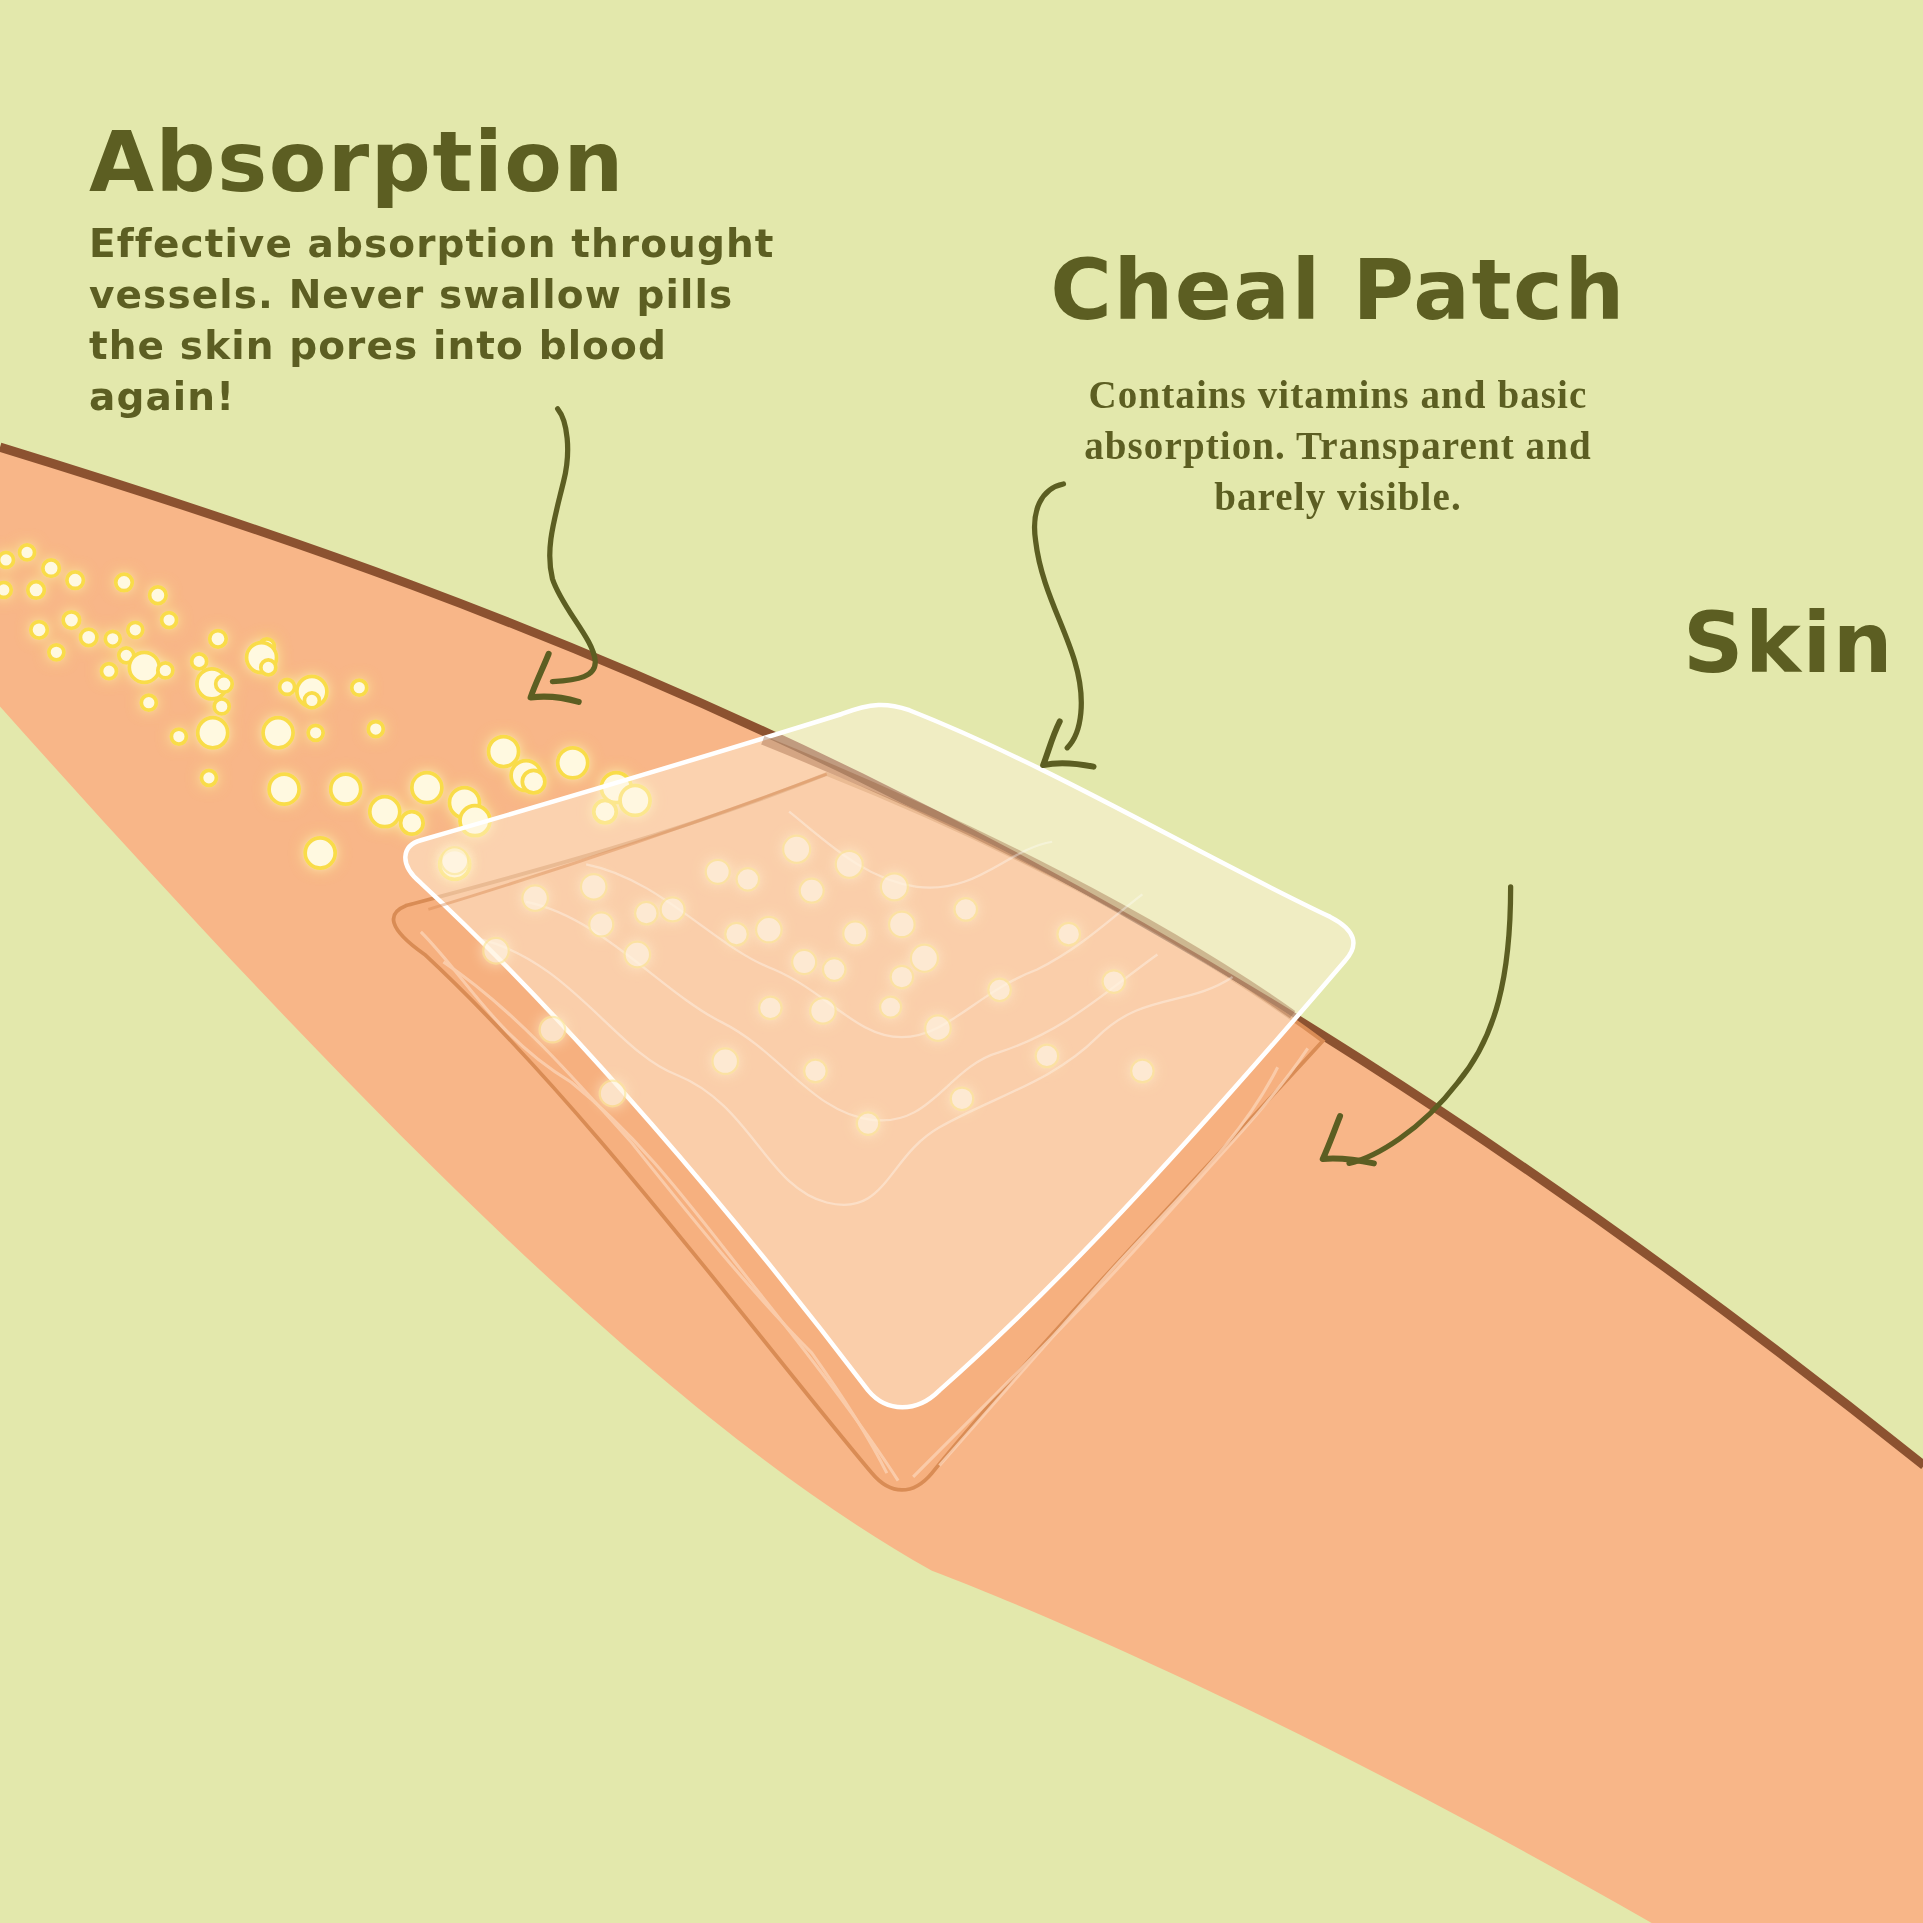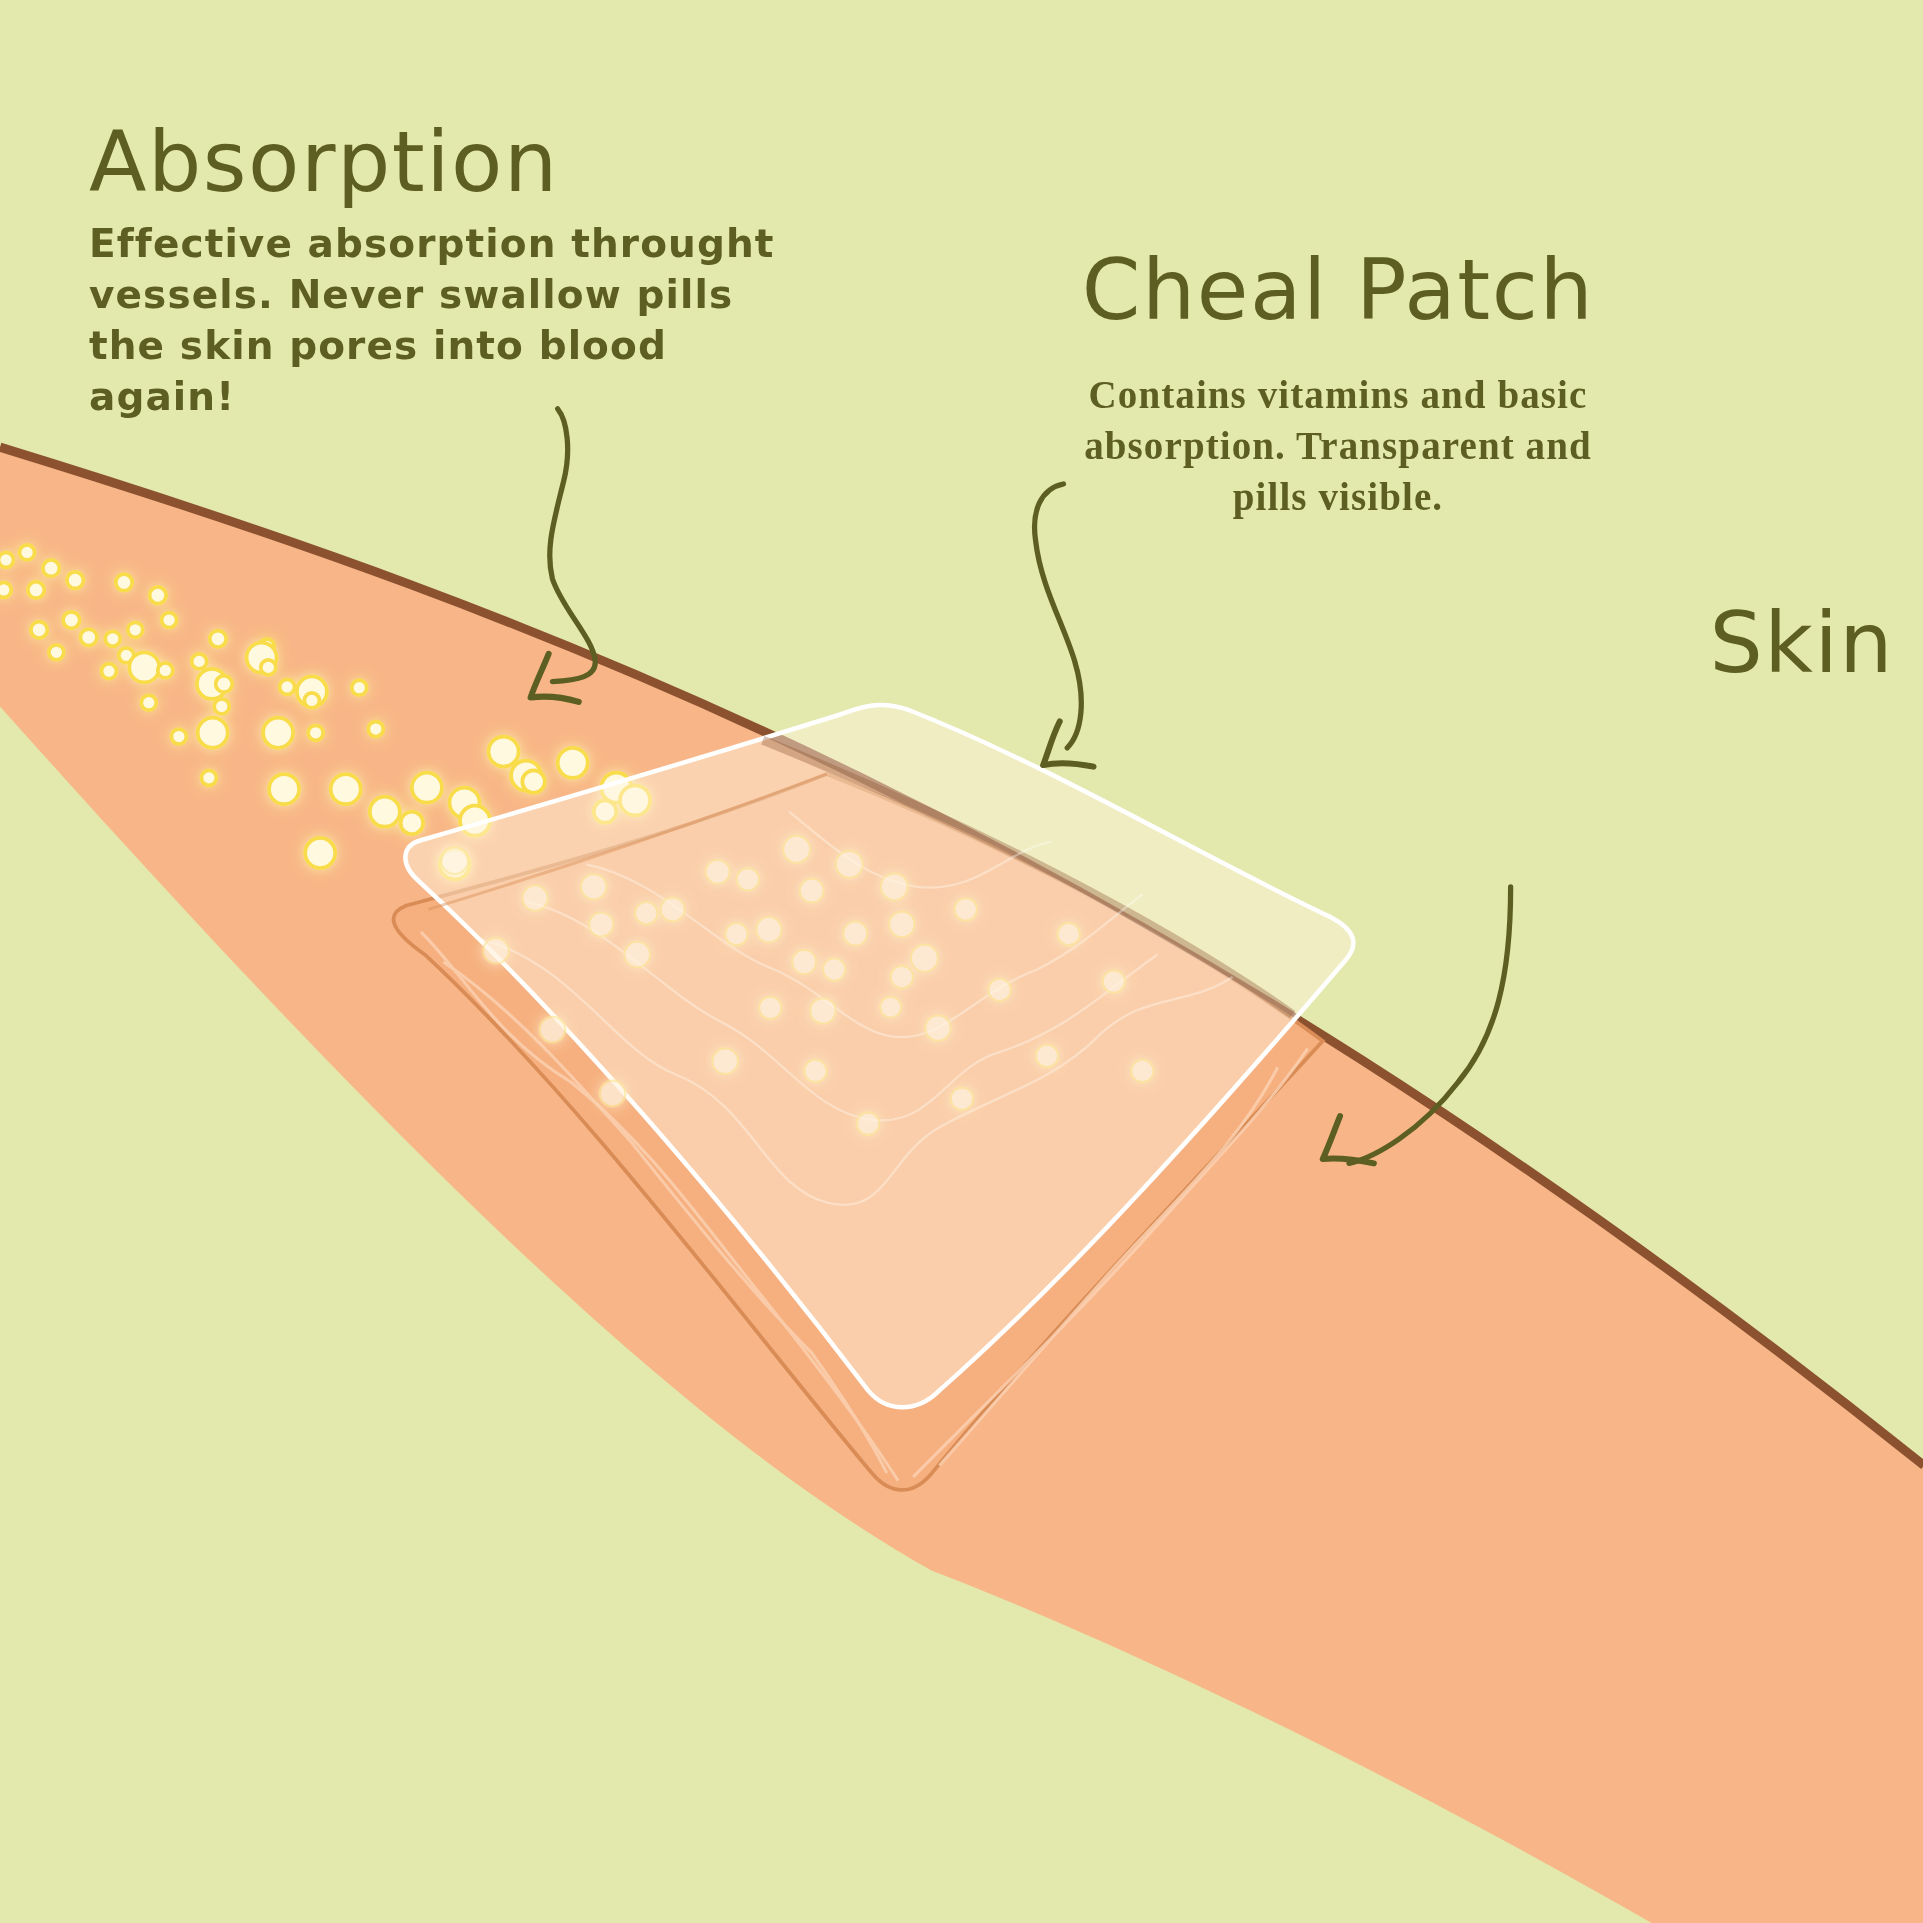--- a/index.html
+++ b/index.html
@@ -1,19 +1,19 @@
 <!DOCTYPE html>
 <html style="font-size:12px"><head>
 <meta charset="utf-8">
 <style>
   html, body { margin:0; padding:0; }
   body { width:1924px; height:1924px; overflow:hidden; background:#E3E8AC; position:relative; font-family:"DejaVu Sans", sans-serif; }
   #art { position:absolute; left:0; top:0; width:1924px; height:1924px; }
   .block { position:absolute; color:#5C5E22; }
-  .title { font-weight:normal; font-size:84px; letter-spacing:1.5px; line-height:1; margin:0; }
+  .title { font-weight:bold; font-size:84px; letter-spacing:1.5px; line-height:1; margin:0; }
   .desc { font-weight:bold; font-size:39px; letter-spacing:1.1px; line-height:51px; margin:0; }
   .desc span { display:block; white-space:nowrap; }
   #absorption { left:89px; top:120px; text-align:left; }
   #absorption .desc { margin-top:14px; }
   #patch-info { left:902px; top:248px; width:872px; text-align:center; }
   #patch-info .desc { margin-top:37px;font-family:Liberation Serif, serif; }
   #skin-info { right:30px; top:601px; text-align:right; }
   #skin-info .desc { margin-top:18px; }
 </style>
 </head>
@@ -180,20 +180,20 @@
     <span>the skin pores into blood</span>
     <span>again!</span>
   </p>
 </div>
 
 <div class="block" id="patch-info">
   <h1 class="title">Cheal Patch</h1>
   <p class="desc">
     <span>Contains vitamins and basic</span>
     <span>absorption. Transparent and</span>
-    <span>pills visible.</span>
+    <span>barely visible.</span>
   </p>
 </div>
 
 <div class="block" id="skin-info">
   <h1 class="title">Skin</h1>
 </div>
 
 
 </body></html>

